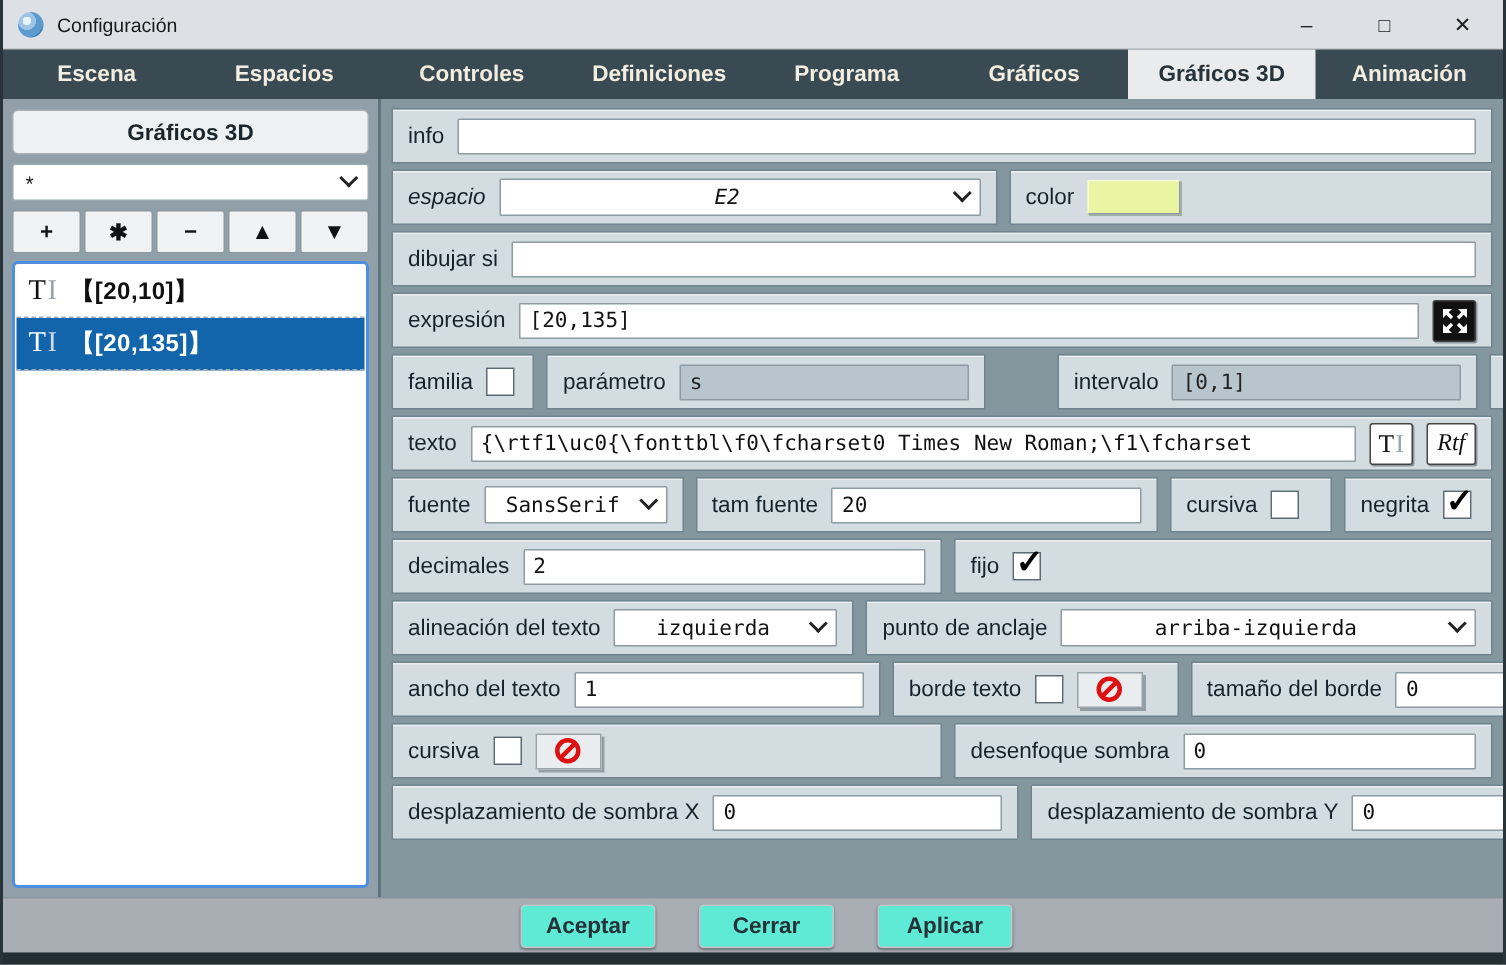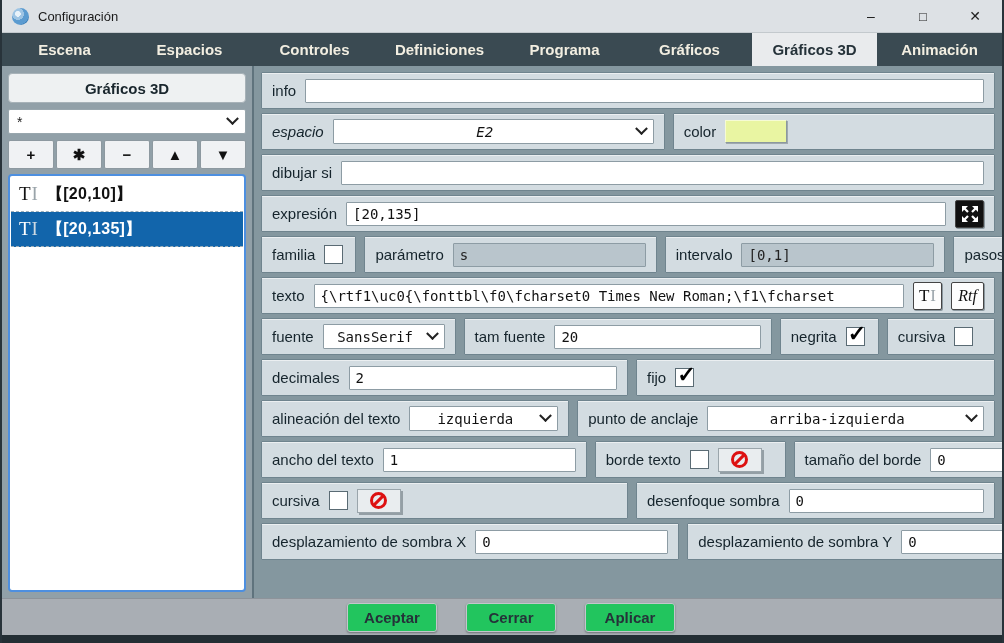--- a/index.html
+++ b/index.html
@@ -121,21 +121,21 @@
   .no-icon { width:17px; height:17px; border:3px solid #dd1111; border-radius:50%; position:relative; }
   .no-icon::after { content:""; position:absolute; left:-1px; top:4px; width:13px; height:3px;
     background:#dd1111; transform:rotate(-45deg); }
   .filler { flex:1 1 auto; }
   
   .footer {
     flex:0 0 37px; background:#a9aeb4; border-top:1px solid #8d939a;
     display:flex; align-items:center; justify-content:center; gap:11px;
   }
   .f-btn {
-    min-width:90px; height:29px; background:#22c55e; border:1px solid #c2c7cb; border-radius:3px;
+    min-width:90px; height:29px; background:#5eead4; border:1px solid #c2c7cb; border-radius:3px;
     font-weight:bold; font-size:15px; color:#253239; cursor:pointer;
     box-shadow:0 1px 2px rgba(0,0,0,.35); font-family:"Liberation Sans", sans-serif;margin-left:18px;
   }
   .bottomstrip { flex:0 0 8px; background:#232e34; }
 </style>
 </head>
 <body>
 
 <div class="window">
 
@@ -237,21 +237,21 @@
 
       <div class="frow">
         <div class="gbox" style="flex:0 0 13%;">
           <span class="glabel">familia</span>
           <span class="cb"></span>
         </div>
         <div class="gbox" style="flex:0 0 20.5%;">
           <span class="glabel">parámetro</span>
           <input class="ginput grow disabled" disabled="" value="s" style="">
         </div>
-        <div class="gbox" style="flex:0 0 32.5%;">
+        <div class="gbox" style="flex:0 0 32.5%;margin-left:40px;">
           <span class="glabel">intervalo</span>
           <input class="ginput grow disabled" disabled="" value="[0,1]" style="">
         </div>
         <div class="gbox" style="flex:1 1 auto;">
           <span class="glabel">pasos</span>
 
         </div>
       </div>
 
       <div class="frow">
@@ -271,27 +271,27 @@
           <span class="glabel">fuente</span>
           <div class="gselect" style="flex:1 1 auto;">
             <span class="val">SansSerif</span>
             <span class="chev"></span>
           </div>
         </div>
         <div class="gbox" style="flex:0 0 42%;">
           <span class="glabel">tam fuente</span>
           <input class="ginput grow" value="20" style="">
         </div>
+        <div class="gbox" style="flex:1 1 auto;">
+          <span class="glabel">cursiva</span>
+          <span class="cb"></span>
+        </div>
         <div class="gbox" style="flex:0 0 13.5%;">
           <span class="glabel">negrita</span>
           <span class="cb checked"></span>
-        </div>
-        <div class="gbox" style="flex:1 1 auto;">
-          <span class="glabel">cursiva</span>
-          <span class="cb"></span>
         </div>
       </div>
 
       <div class="frow">
         <div class="gbox" style="flex:0 0 50%;">
           <span class="glabel">decimales</span>
           <input class="ginput grow" value="2" style="">
         </div>
         <div class="gbox" style="flex:1 1 auto;">
           <span class="glabel">fijo</span>

